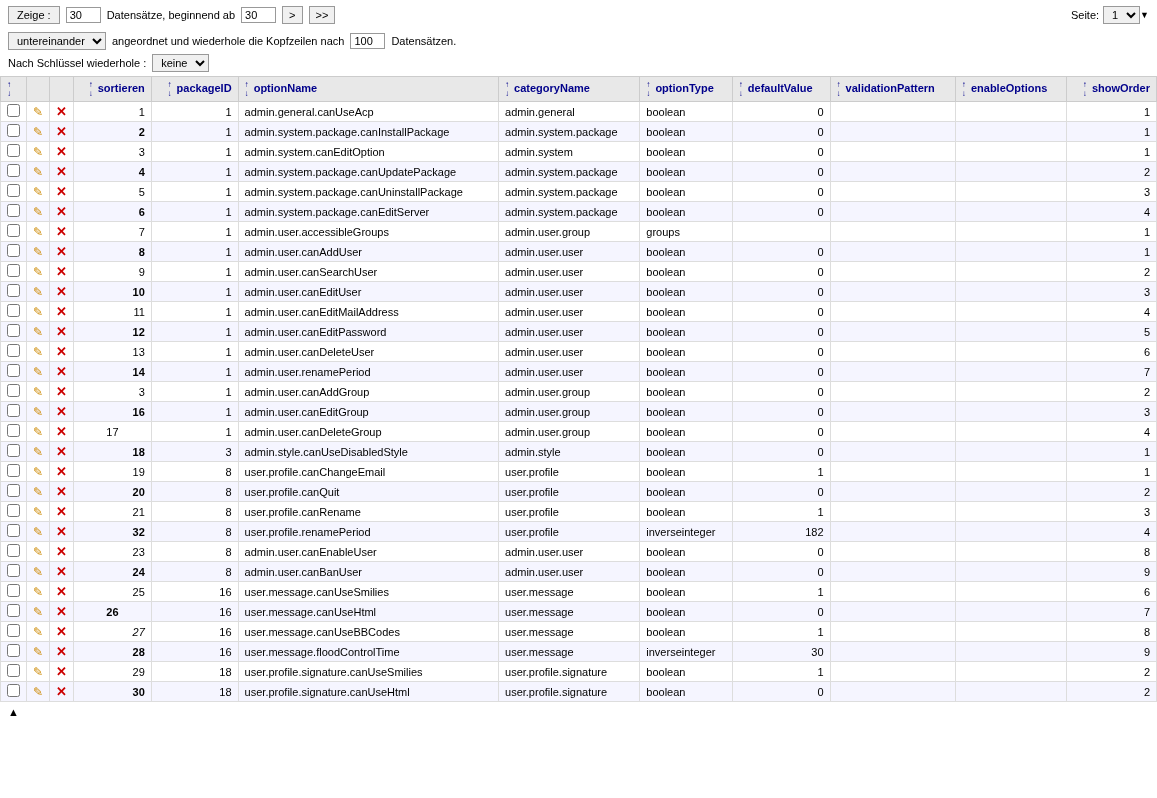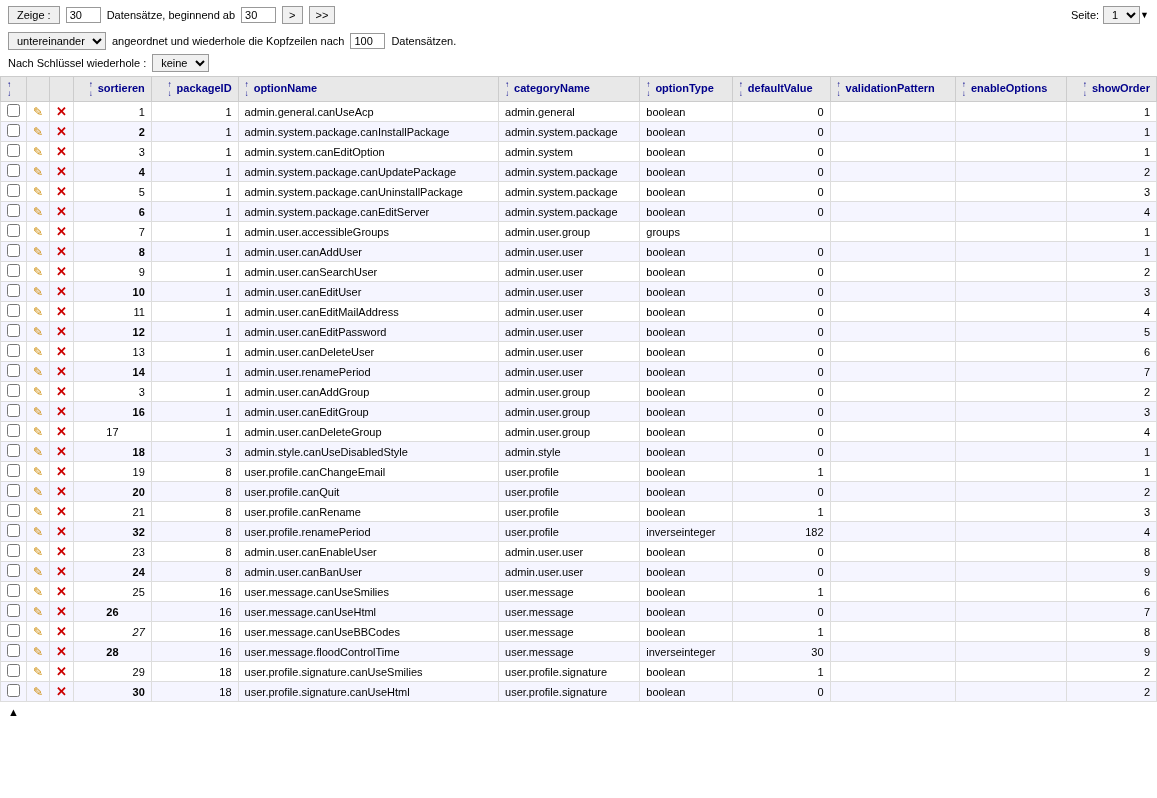--- a/index.html
+++ b/index.html
@@ -594,21 +594,21 @@
         <td>boolean</td>
         <td style="text-align: right;">1</td>
         <td></td>
         <td></td>
         <td style="text-align: right;">8</td>
       </tr>
       <tr>
         <td class="checkbox-col"><input type="checkbox" style=""></td>
         <td style="text-align: center;"><span class="icon-edit">✎</span></td>
         <td style="text-align: center;"><span class="icon-delete">✕</span></td>
-        <td style="text-align: center; font-weight: bold;">28</td>
+        <td style="text-align: right; font-weight: bold;">28</td>
         <td style="text-align: right;">16</td>
         <td>user.message.floodControlTime</td>
         <td>user.message</td>
         <td>inverseinteger</td>
         <td style="text-align: right;">30</td>
         <td></td>
         <td></td>
         <td style="text-align: right;">9</td>
       </tr>
       <tr>

